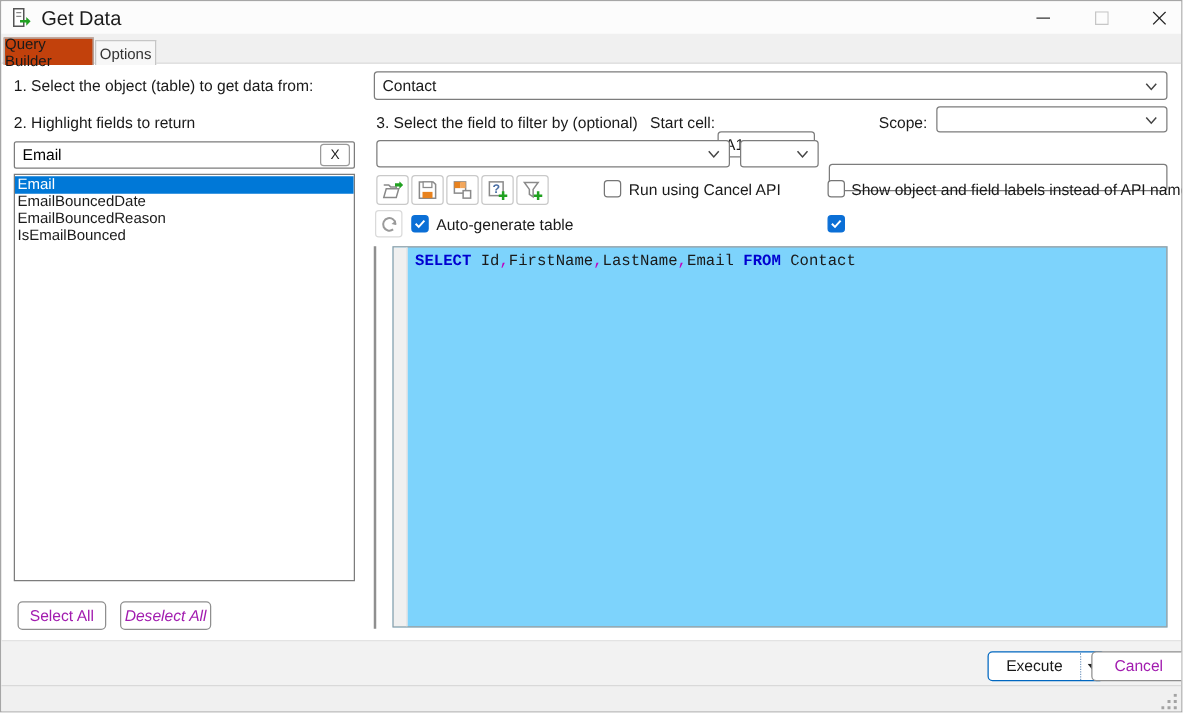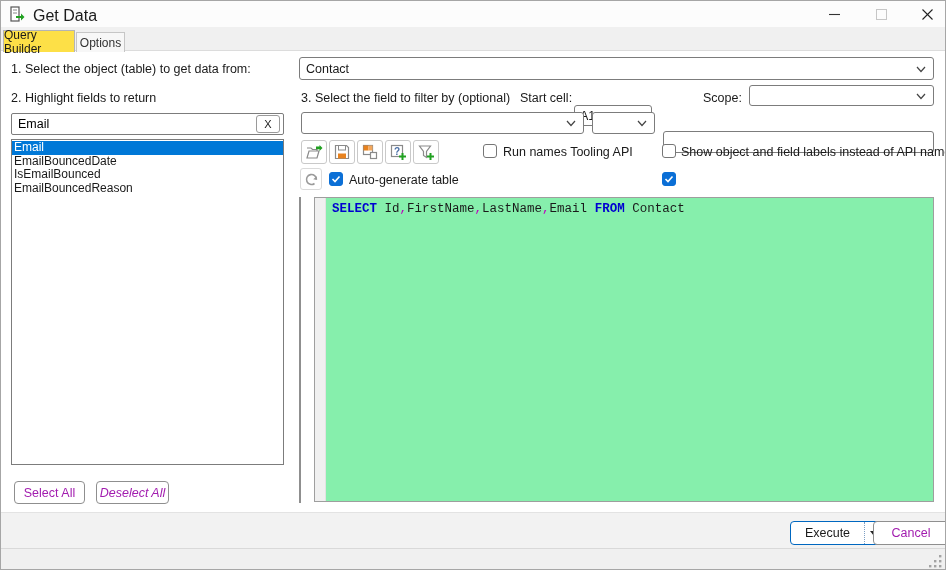--- a/index.html
+++ b/index.html
@@ -10,21 +10,21 @@
   }
   .abs{position:absolute;box-sizing:border-box;}
   
   .titlebar{left:0;top:0;width:100%;height:26px;background:#fcfcfc;}
   .app-icon{left:8px;top:5px;width:16px;height:16px;}
   .title-text{left:32px;top:6px;font-size:16px;color:#1c1c1c;}
   .winbtn{top:0;width:32px;height:26px;display:flex;align-items:center;justify-content:center;cursor:default;}
   
   .tabstrip{left:0;top:26px;width:100%;height:24px;background:#f0f0f0;border-bottom:1px solid #dcdcdc;}
   .tab{position:absolute;box-sizing:border-box;font-size:12px;display:flex;align-items:center;justify-content:center;}
-  .tab.active{left:2px;top:3px;width:72px;height:22px;background:#fde047;border:1px solid #b4b4b4;border-bottom:none;z-index:2;}
+  .tab.active{left:2px;top:3px;width:72px;height:22px;background:#c2410c;border:1px solid #b4b4b4;border-bottom:none;z-index:2;}
   .tab.inactive{left:75px;top:5px;width:49px;height:20px;background:#f7f7f7;border:1px solid #c6c6c6;border-bottom:none;color:#333;}
   .label{font-size:12.5px;white-space:nowrap;}
   
   .combo{border:1px solid #7c7c7c;border-radius:3px;background:#fff;display:flex;align-items:center;padding:0 6px;font-size:12.5px;}
   .combo .combo-text{flex:1;overflow:hidden;white-space:nowrap;}
   .chev{width:12px;height:12px;flex:0 0 12px;}
   .tbox{border:1px solid #7c7c7c;border-radius:3px;background:#fff;font-size:12.5px;padding:0 5px;font-family:"Liberation Sans",sans-serif;outline:none;color:#1a1a1a;margin-top:19px;}
   
   .searchbox{left:10px;top:112px;width:273px;height:22px;border:1px solid #7c7c7c;border-radius:2px;background:#fff;display:flex;align-items:center;}
   .searchbox input{flex:1;border:none;outline:none;font-size:12.5px;padding:0 6px;font-family:"Liberation Sans",sans-serif;background:transparent;}
@@ -34,21 +34,21 @@
   .list-item.selected{background:var(--sel);color:#fff;}
   
   .iconbtn{width:26px;height:24px;border:1px solid #c9c9c9;border-radius:3px;background:#fff;display:flex;align-items:center;justify-content:center;cursor:default;}
   
   .checkbox{width:14px;height:14px;border:1px solid #767676;border-radius:3px;background:#fff;display:flex;align-items:center;justify-content:center;}
   .checkbox.checked{background:var(--chk);border-color:var(--chk);}
   .checkbox .checkmark{display:none;}
   .checkbox.checked .checkmark{display:block;}
   
   .splitter{left:298px;top:196px;width:2px;height:306px;background:#8f8f8f;}
-  .sql-editor{left:313px;top:196px;width:620px;height:305px;border:1px solid #9e9e9e;background:#86efac;}
+  .sql-editor{left:313px;top:196px;width:620px;height:305px;border:1px solid #9e9e9e;background:#7dd3fc;}
   .sql-gutter{position:absolute;left:0;top:0;bottom:0;width:10px;background:#f0f0f0;border-right:1px solid #e2e2e2;}
   .sql-line{position:absolute;left:17px;top:4px;font-family:"Liberation Mono","DejaVu Sans Mono",monospace;font-size:12.5px;white-space:pre;}
   .tok-keyword{color:var(--kw);font-weight:bold;}
   .tok-comma{color:var(--comma);}
   .tok-plain{color:#1a1a1a;}
   
   .btn{border:1px solid #8f8f8f;border-radius:4px;background:#fff;font-size:12.5px;font-family:"Liberation Sans",sans-serif;display:flex;align-items:center;justify-content:center;cursor:default;color:#a21caf;}
   
   .footer{left:0;top:511px;width:100%;height:36px;background:#f2f2f2;border-top:1px solid #e3e3e3;}
   .statusbar{left:0;top:547px;width:100%;height:23px;background:#f0f0f0;border-top:1px solid #d9d9d9;}
@@ -126,22 +126,22 @@
     <span class="combo-text"></span>
     <svg class="chev" viewBox="0 0 12 12">
         <polyline points="2,4 6,8.5 10,4" fill="none" stroke="#444" stroke-width="1.2"></polyline>
       </svg>
   </div>
   <input class="abs tbox" style="left: 662px; top: 111px; width: 271px; height: 22px;" value="">
 
   <div class="abs listbox">
       <div class="list-item selected">Email</div>
       <div class="list-item">EmailBouncedDate</div>
+      <div class="list-item">EmailBouncedReason</div>
       <div class="list-item">IsEmailBounced</div>
-      <div class="list-item">EmailBouncedReason</div>
     </div>
 
   <div class="abs iconbtn" style="left:300px;top:139px;">
     <svg width="17" height="15" viewBox="0 0 17 15">
       <path d="M1 3 L5 3 L6.5 4.5 L11 4.5 L11 6" fill="none" stroke="#8a8a8a" stroke-width="1.2"></path>
       <path d="M1 13 L3 6 L13 6 L11 13 Z" fill="#fff" stroke="#8a8a8a" stroke-width="1.2"></path>
       <path d="M10 1.5 L13.5 1.5 L13.5 0 L16.5 3 L13.5 6 L13.5 4.2 L10 4.2 Z" fill="#21a121"></path>
     </svg>
   </div>
   <div class="abs iconbtn" style="left:328px;top:139px;">
@@ -171,21 +171,21 @@
     <svg width="16" height="16" viewBox="0 0 16 16">
       <path d="M1.5 2 L12.5 2 L8.5 7.5 L8.5 13.5 L5.5 11.5 L5.5 7.5 Z" fill="#fff" stroke="#8a8a8a" stroke-width="1.2"></path>
       <line x1="12.5" y1="9" x2="12.5" y2="16" stroke="#21a121" stroke-width="2"></line>
       <line x1="9" y1="12.5" x2="16" y2="12.5" stroke="#21a121" stroke-width="2"></line>
     </svg>
   </div>
 
   <span class="abs checkbox" style="left:482px;top:143px;">
     
   </span>
-  <div class="abs label" style="left:502px;top:144px;">Run names Tooling API</div>
+  <div class="abs label" style="left:502px;top:144px;">Run using Cancel API</div>
   <span class="abs checkbox" style="left:661px;top:143px;">
     
   </span>
   <div class="abs label" style="left:680px;top:144px;">Show object and field labels instead of API names</div>
 
   <div class="abs iconbtn" style="left:299px;top:167px;width:22px;height:22px;border-color:#dadada;">
     <svg width="15" height="15" viewBox="0 0 15 15">
       <path d="M12.5 7.5 A5 5 0 1 0 10.5 11.5" fill="none" stroke="#9a9a9a" stroke-width="1.6"></path>
       <path d="M12.8 4.2 L12.8 8 L9.2 7.2 Z" fill="#9a9a9a"></path>
     </svg>

